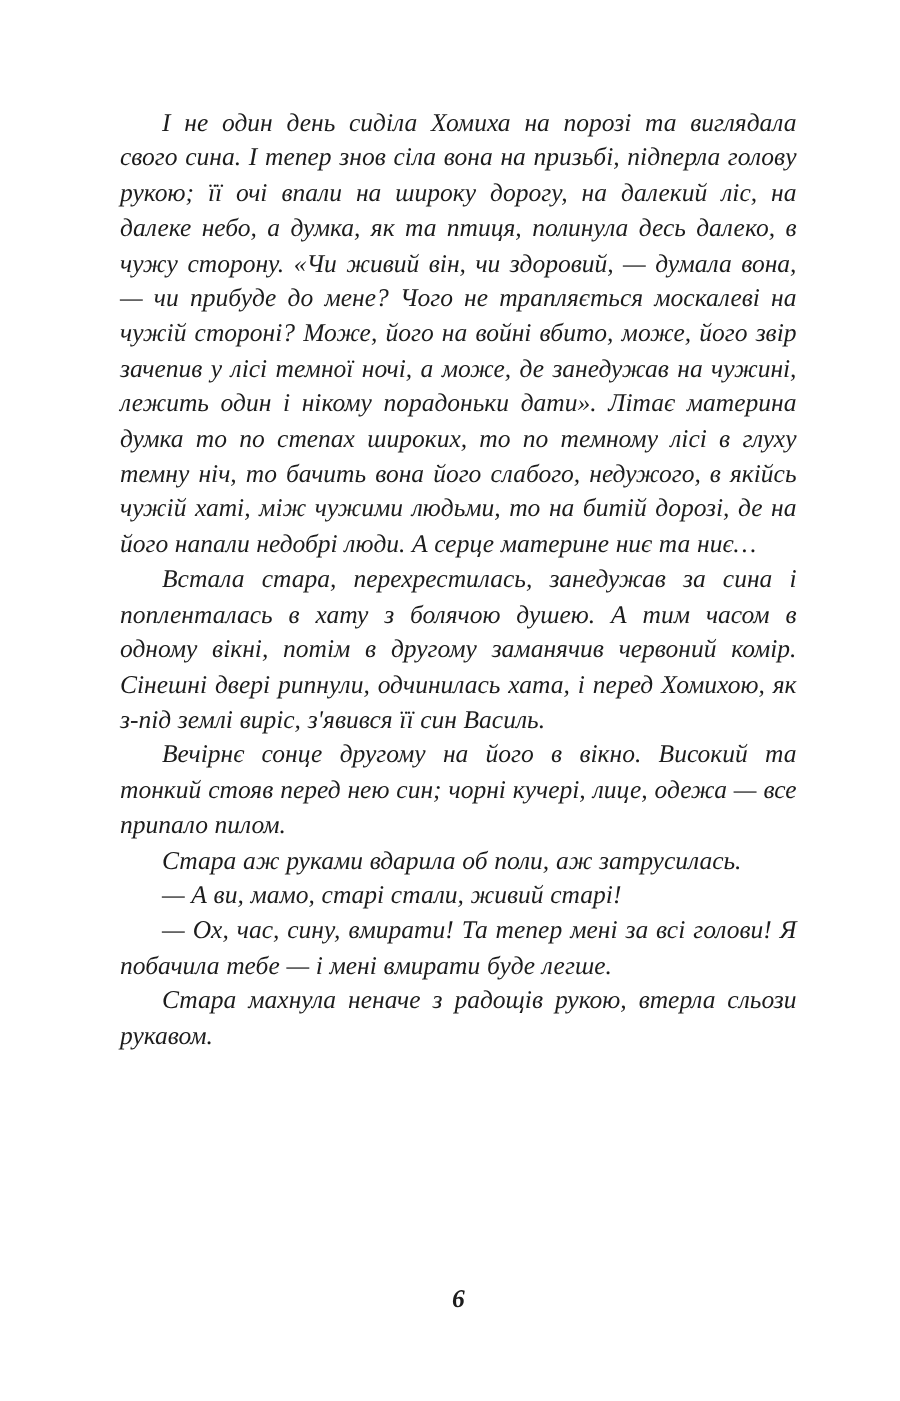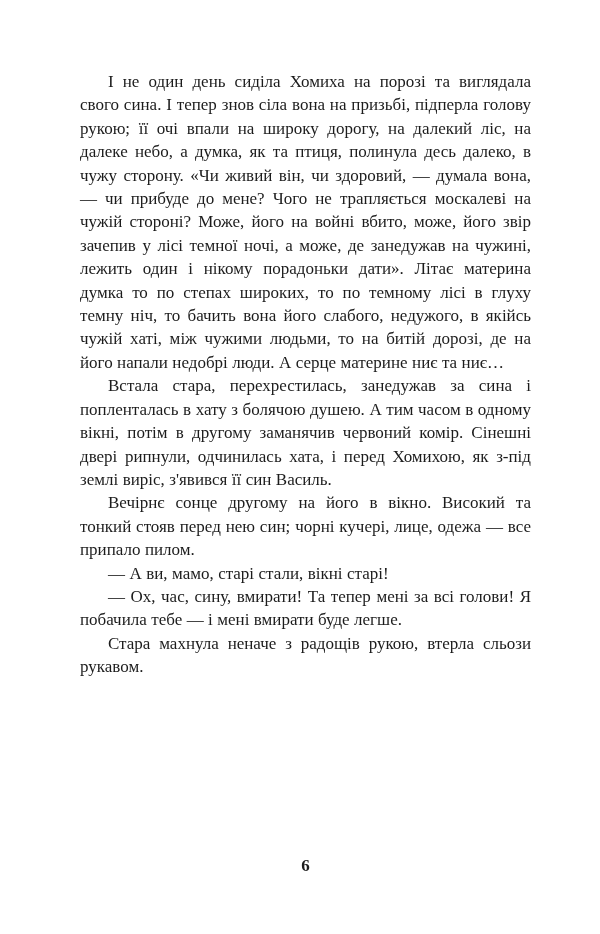--- a/index.html
+++ b/index.html
@@ -14,20 +14,21 @@
     color: #1c1c1c;
     position: relative;
     overflow: hidden;
   }
   .page {
     position: absolute;
     top: 0;
     left: 0;
     width: 600px;
     height: 934px;
+    font-style: italic;
   }
   .text-block {
     position: absolute;
     top: 70px;
     left: 80px;
     width: 451px;
   }
   .text-block p {
     margin: 0;
     padding: 0;
@@ -49,18 +50,19 @@
   }
 </style>
 </head>
 <body>
 
 <div class="page">
   <div class="text-block">
     <p>І не один день сиділа Хомиха на порозі та виглядала свого сина. І тепер знов сіла вона на призьбі, підперла голову рукою; її очі впали на широку дорогу, на далекий ліс, на далеке небо, а думка, як та птиця, полинула десь далеко, в чужу сторону. «Чи живий він, чи здоровий, — думала вона, — чи прибуде до мене? Чого не трапляється москалеві на чужій стороні? Може, його на войні вбито, може, його звір зачепив у лісі темної ночі, а може, де занедужав на чужині, лежить один і нікому порадоньки дати». Літає материна думка то по степах широких, то по темному лісі в глуху темну ніч, то бачить вона його слабого, недужого, в якійсь чужій хаті, між чужими людьми, то на битій дорозі, де на його напали недобрі люди. А серце материне ниє та ниє…</p>
     <p>Встала стара, перехрестилась, занедужав за сина і попленталась в хату з болячою душею. А тим часом в одному вікні, потім в другому заманячив червоний комір. Сінешні двері рипнули, одчинилась хата, і перед Хомихою, як з-під землі виріс, з'явився її син Василь.</p>
     <p>Вечірнє сонце другому на його в вікно. Високий та тонкий стояв перед нею син; чорні кучері, лице, одежа — все припало пилом.</p>
-    <p>— А ви, мамо, старі стали, вікні старі!</p>
+    <p>Стара аж руками вдарила об поли, аж затрусилась.</p>
+    <p>— А ви, мамо, старі стали, живий старі!</p>
     <p>— Ох, час, сину, вмирати! Та тепер мені за всі голови! Я побачила тебе — і мені вмирати буде легше.</p>
     <p>Стара махнула неначе з радощів рукою, втерла сльози рукавом.</p>
   </div>
   <div class="page-number">6</div>
 </div>
 
 </body></html>

